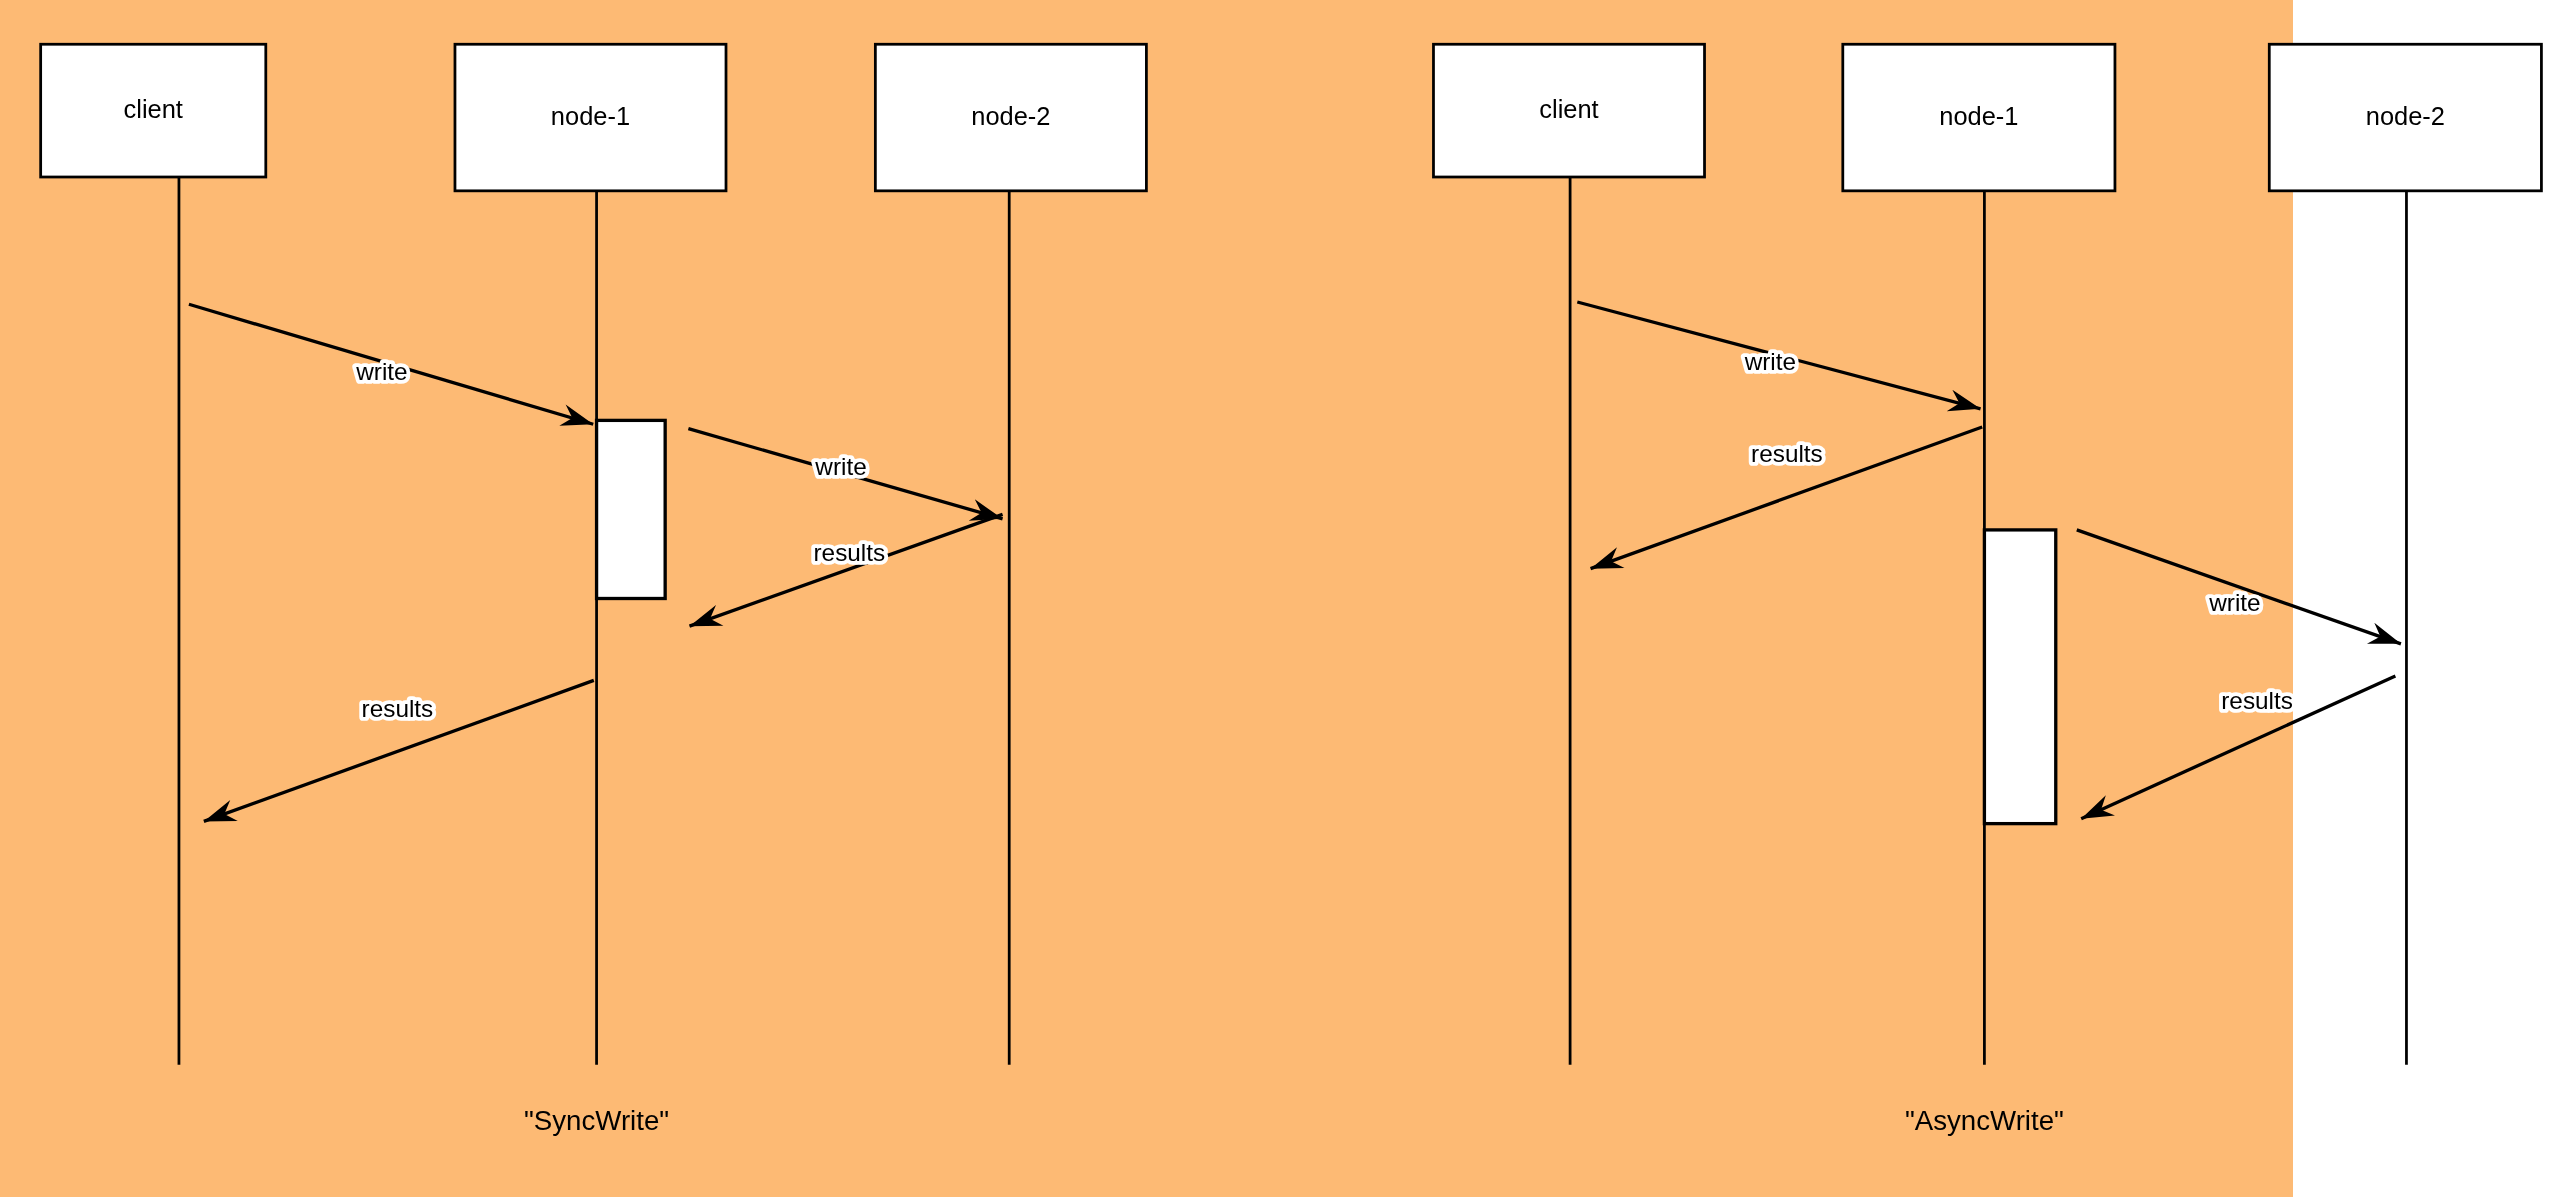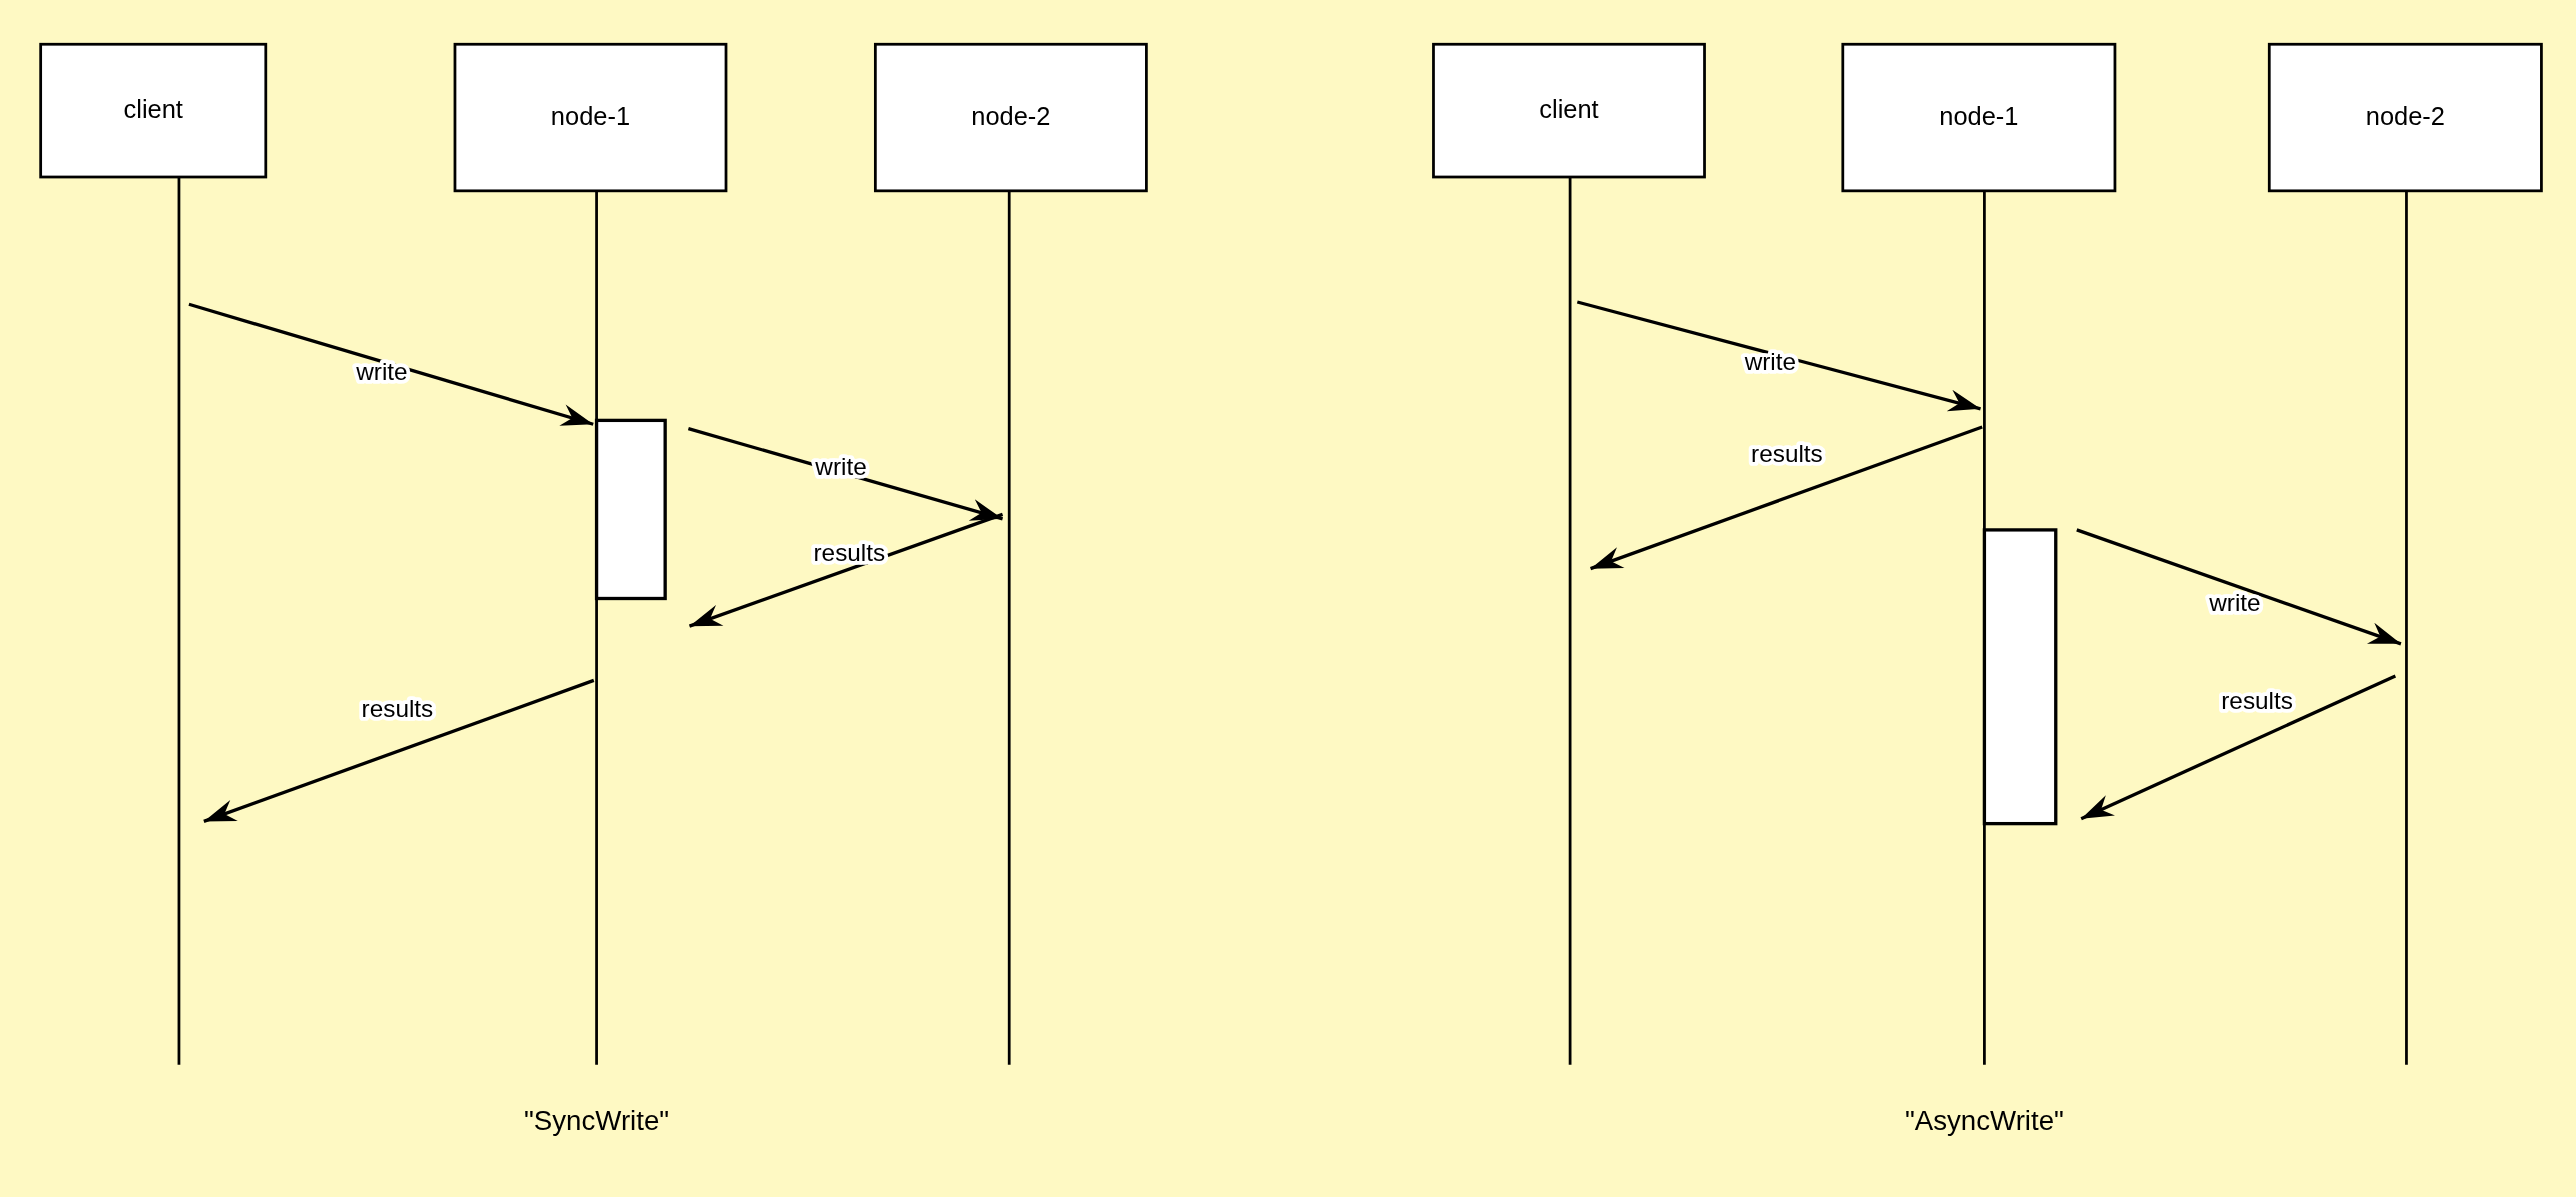--- a/index.html
+++ b/index.html
@@ -8,23 +8,23 @@
     background: #ffffff;
   }
   body {
     width: 2576px;
     height: 1197px;
     overflow: hidden;
     font-family: "Liberation Sans", sans-serif;
   }
   #canvas {
     position: relative;
-    width: 2576px;
+    width: 2293px;
     height: 1197px;
-    background: #fef9c3;
+    background: #fdba74;
     text-align: center;
   }
   svg#diagram {
     position: absolute;
     top: 0;
     left: 0;
     width: 2576px;
     height: 1197px;
     display: block;
   }

